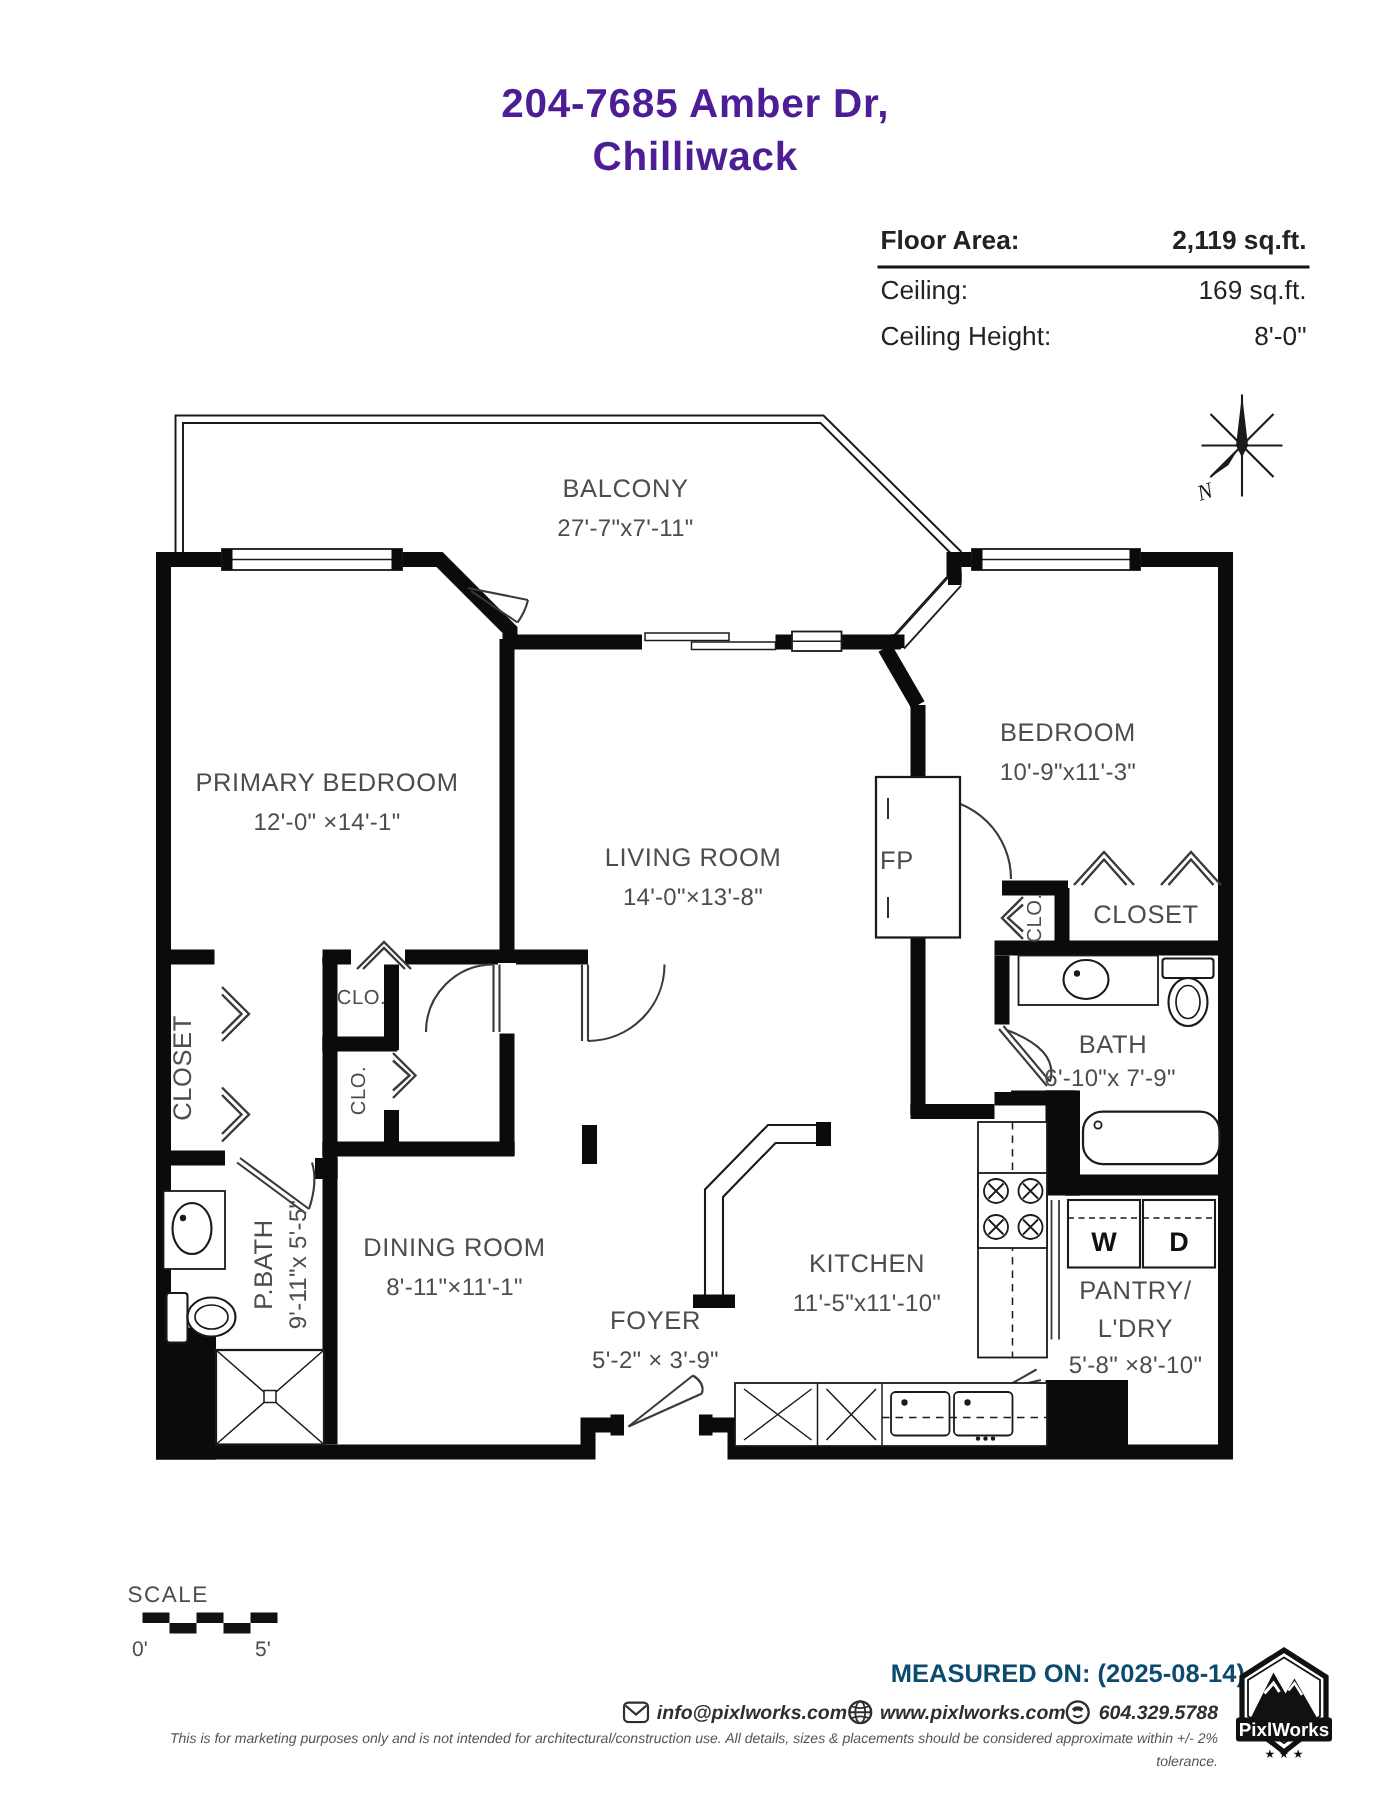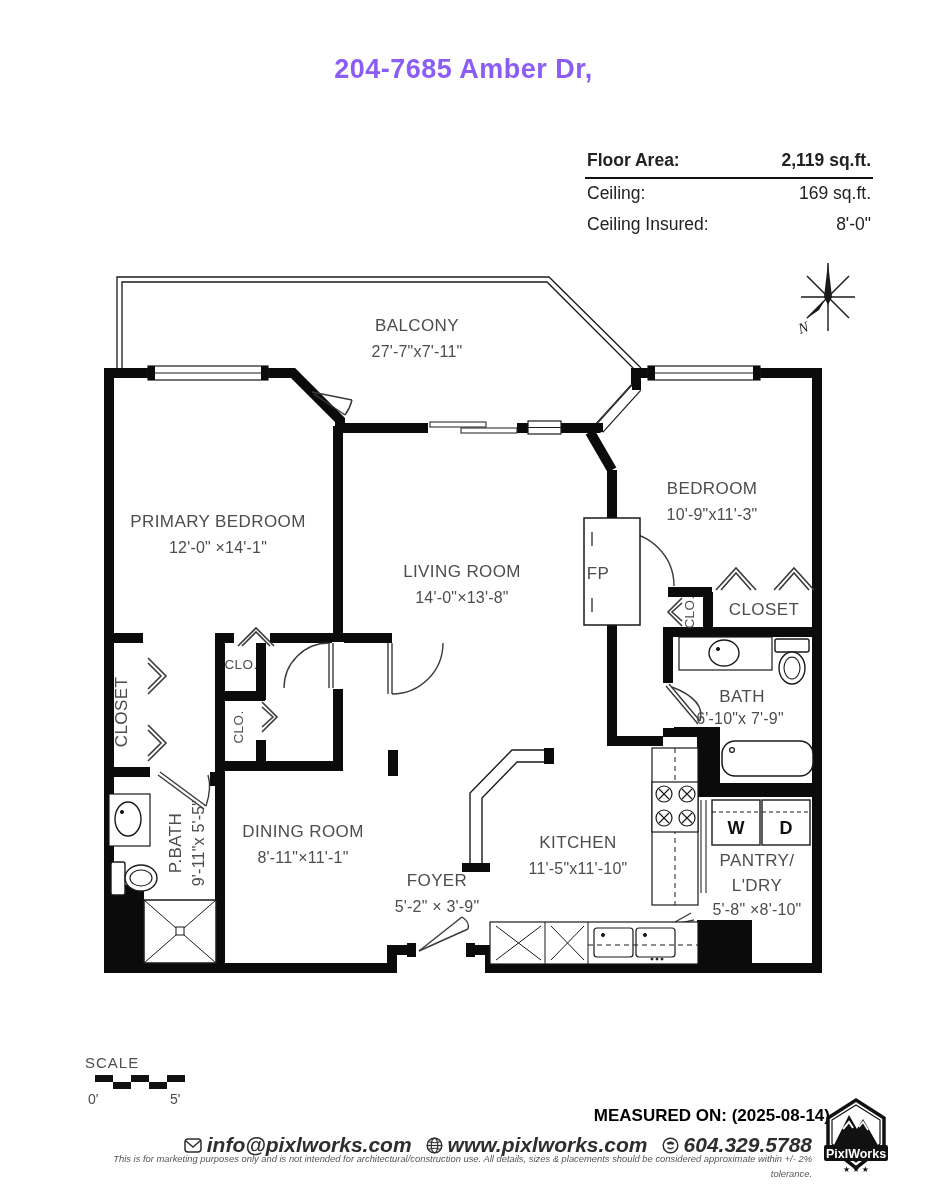--- a/index.html
+++ b/index.html
@@ -1,57 +1,58 @@
 <!DOCTYPE html>
 <html><head>
 <meta charset="utf-8">
 <style>
   html,body{margin:0;padding:0;background:#fff;}
   #page{position:relative;width:927px;height:1200px;background:#fff;overflow:hidden;
         font-family:"Liberation Sans", sans-serif;}
   #title{position:absolute;top:52px;left:0;width:100%;text-align:center;
-         font-size:27px;font-weight:bold;color:#8b5cf6;line-height:1.3;letter-spacing:.5px;}
+         font-size:27px;font-weight:bold;color:#4c1d95;line-height:1.3;letter-spacing:.5px;}
   #stats{position:absolute;left:585px;top:146px;width:288px;font-size:17.5px;color:#222;}
   .stat-row{display:flex;justify-content:space-between;padding:4px 2px 6px 2px;gap:16px;}
   .stat-row.first{font-weight:bold;border-bottom:2.5px solid #111;}
   .stat-row .v{text-align:right;}
   #plan-svg{position:absolute;left:0;top:0;}
   .rlabel{fill:#4d4d4d;font-size:17px;letter-spacing:.4px;}
   .rdims{fill:#4d4d4d;font-size:16px;letter-spacing:.2px;}
   .small{font-size:13.5px;}
   .wd{fill:#111;font-size:18px;font-weight:bold;}
-  #footer-measured{position:absolute;top:1106px;right:97px;font-size:17px;font-weight:bold;color:#000000;}
-  #footer-contact{position:absolute;top:1133px;right:115px;display:flex;align-items:center;gap:14px;
-                  font-size:21px;font-weight:bold;font-style:italic;color:#2e2e2e;}
+  #footer-measured{position:absolute;top:1106px;right:97px;font-size:17px;font-weight:bold;color:#0c4a6e;}
+  #footer-contact{position:absolute;top:1133px;right:115px;display:flex;align-items:center;
+                  font-size:13px;font-weight:bold;font-style:italic;color:#2e2e2e;}
   .cicon{display:inline-block;vertical-align:middle;margin-right:5px;}
   .citem{display:flex;align-items:center;}
   #disclaimer{position:absolute;top:1152px;right:115px;width:700px;text-align:right;
               font-size:9.4px;font-style:italic;color:#555;line-height:1.55;}
   #logo{position:absolute;left:818px;top:1094px;}
 </style>
 </head>
 <body>
 
 <div id="page">
 
   <div id="title">
     <div>204-7685 Amber Dr,</div>
+    <div>Chilliwack</div>
   </div>
 
   <div id="stats">
     <div class="stat-row first">
       <span>Floor Area:</span>
       <span class="v">2,119 sq.ft.</span>
     </div>
     <div class="stat-row">
       <span>Ceiling:</span>
       <span class="v">169 sq.ft.</span>
     </div>
     <div class="stat-row">
-      <span>Ceiling Insured:</span>
+      <span>Ceiling Height:</span>
       <span class="v">8'-0"</span>
     </div>
   </div>
 
   <svg id="plan-svg" width="927" height="1200" viewBox="0 0 927 1200">
 
     <g stroke="#1a1a1a" stroke-width="1.3" fill="none">
       <path d="M117,368 V277 H549 L641,368"></path>
       <path d="M122,368 V282 H547 L636,371"></path>
     </g>

